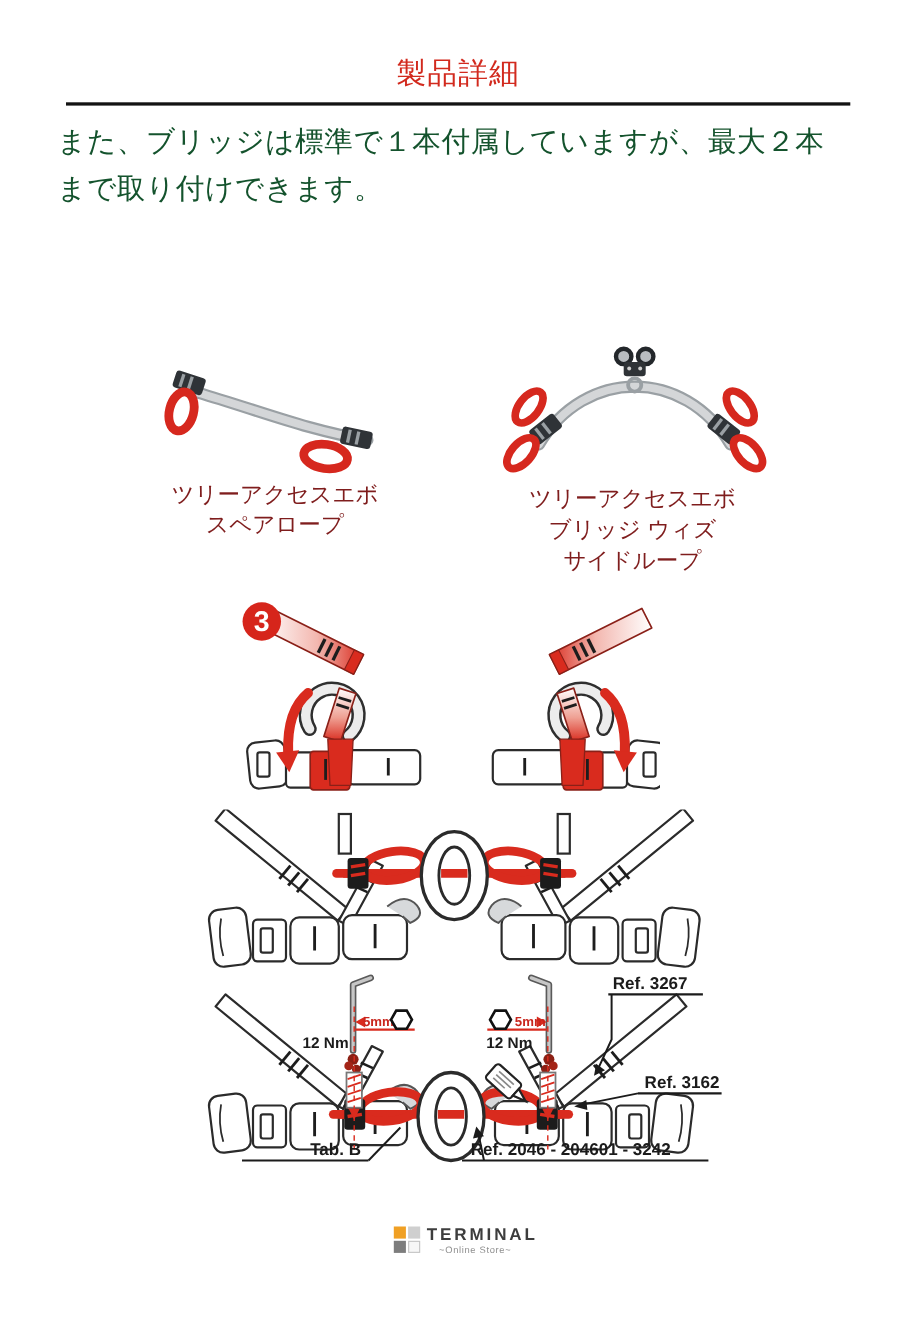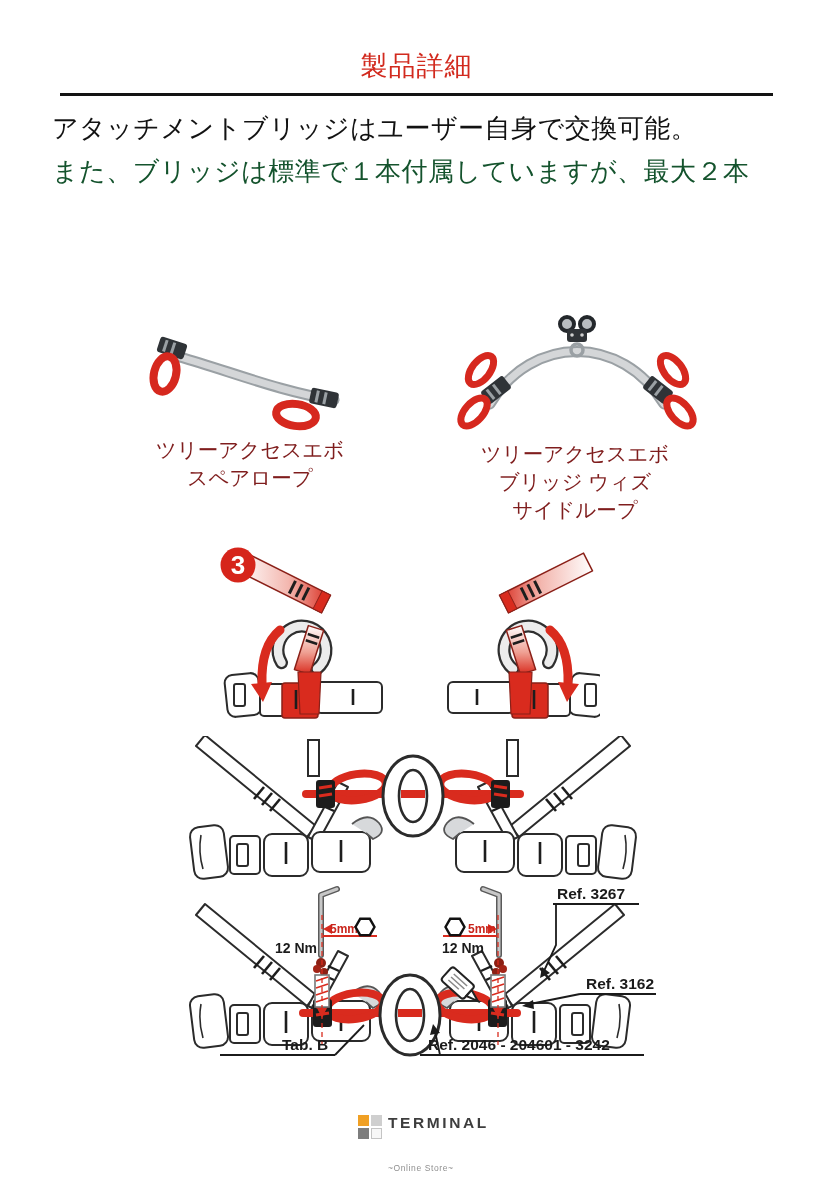--- a/index.html
+++ b/index.html
@@ -20,21 +20,21 @@
   #caption-left{top:436px;left:120px;width:260px;}
   #caption-right{top:440px;left:445px;width:260px;}
   #footer-logo{top:1112px;left:358px;width:130px;height:42px;}
   #logo-grid{position:absolute;left:0;top:3px;width:24px;height:24px;}
   #logo-grid .sq{position:absolute;width:11px;height:11px;}
   #sq-tl{left:0;top:0;background:#f0a024;}
   #sq-tr{left:13px;top:0;background:#cfcfcf;}
   #sq-bl{left:0;top:13px;background:#7d7d7d;}
   #sq-br{left:13px;top:13px;background:#f7f7f7;border:1px solid #c4c4c4;box-sizing:border-box;}
   #brand-name{position:absolute;left:30px;top:2px;font-size:15.5px;font-weight:700;letter-spacing:2.6px;color:#3d3d3d;}
-  #brand-tagline{position:absolute;left:30px;top:19px;width:88px;text-align:left;font-size:8.5px;color:#8f8f8f;letter-spacing:0.6px;margin-top:32px;}
+  #brand-tagline{position:absolute;left:30px;top:19px;width:88px;text-align:center;font-size:8.5px;color:#8f8f8f;letter-spacing:0.6px;}
   svg text{font-family:"Liberation Sans","DejaVu Sans",sans-serif;}
 </style>
 </head>
 <body>
 
 <div id="page">
 
   <svg width="0" height="0" style="position:absolute" aria-hidden="true">
     <defs>
       <linearGradient id="strapGrad" x1="0" y1="0" x2="1" y2="0">
@@ -120,22 +120,22 @@
         <line x1="0" y1="-60" x2="0" y2="70" stroke="#d92b1e" stroke-width="1.3" stroke-dasharray="5 4"></line>
         <path d="M-5,33 L5,33 L0,43 Z" fill="#d92b1e"></path>
       </g>
     </defs>
   </svg>
 
   <div id="page-title" class="abs">製品詳細</div>
   <div id="title-rule" class="abs"></div>
 
   <div id="intro" class="abs">
-    <span class="black">アタッチメントブリッジはユーザー自身で交換可能。</span>
     <span class="red">また、ブリッジは標準で１本付属していますが、最大２本</span>
+    <span class="red">まで取り付けできます。</span>
   </div>
 
   <svg class="abs" style="top:312px;left:132px" width="240" height="122" viewBox="0 0 240 122">
     <path d="M48,45 C100,60 150,80 202,88" fill="none" stroke="#9aa0a4" stroke-width="11" stroke-linecap="round"></path>
     <path d="M48,45 C100,60 150,80 202,88" fill="none" stroke="#d4d6d8" stroke-width="7" stroke-linecap="round"></path>
     <g transform="rotate(18 40 36)">
       <rect x="26" y="28" width="28" height="16" rx="3" fill="#2f3337"></rect>
       <line x1="33" y1="30" x2="33" y2="42" stroke="#9aa0a4" stroke-width="3"></line>
       <line x1="41" y1="30" x2="41" y2="42" stroke="#9aa0a4" stroke-width="3"></line>
     </g>

